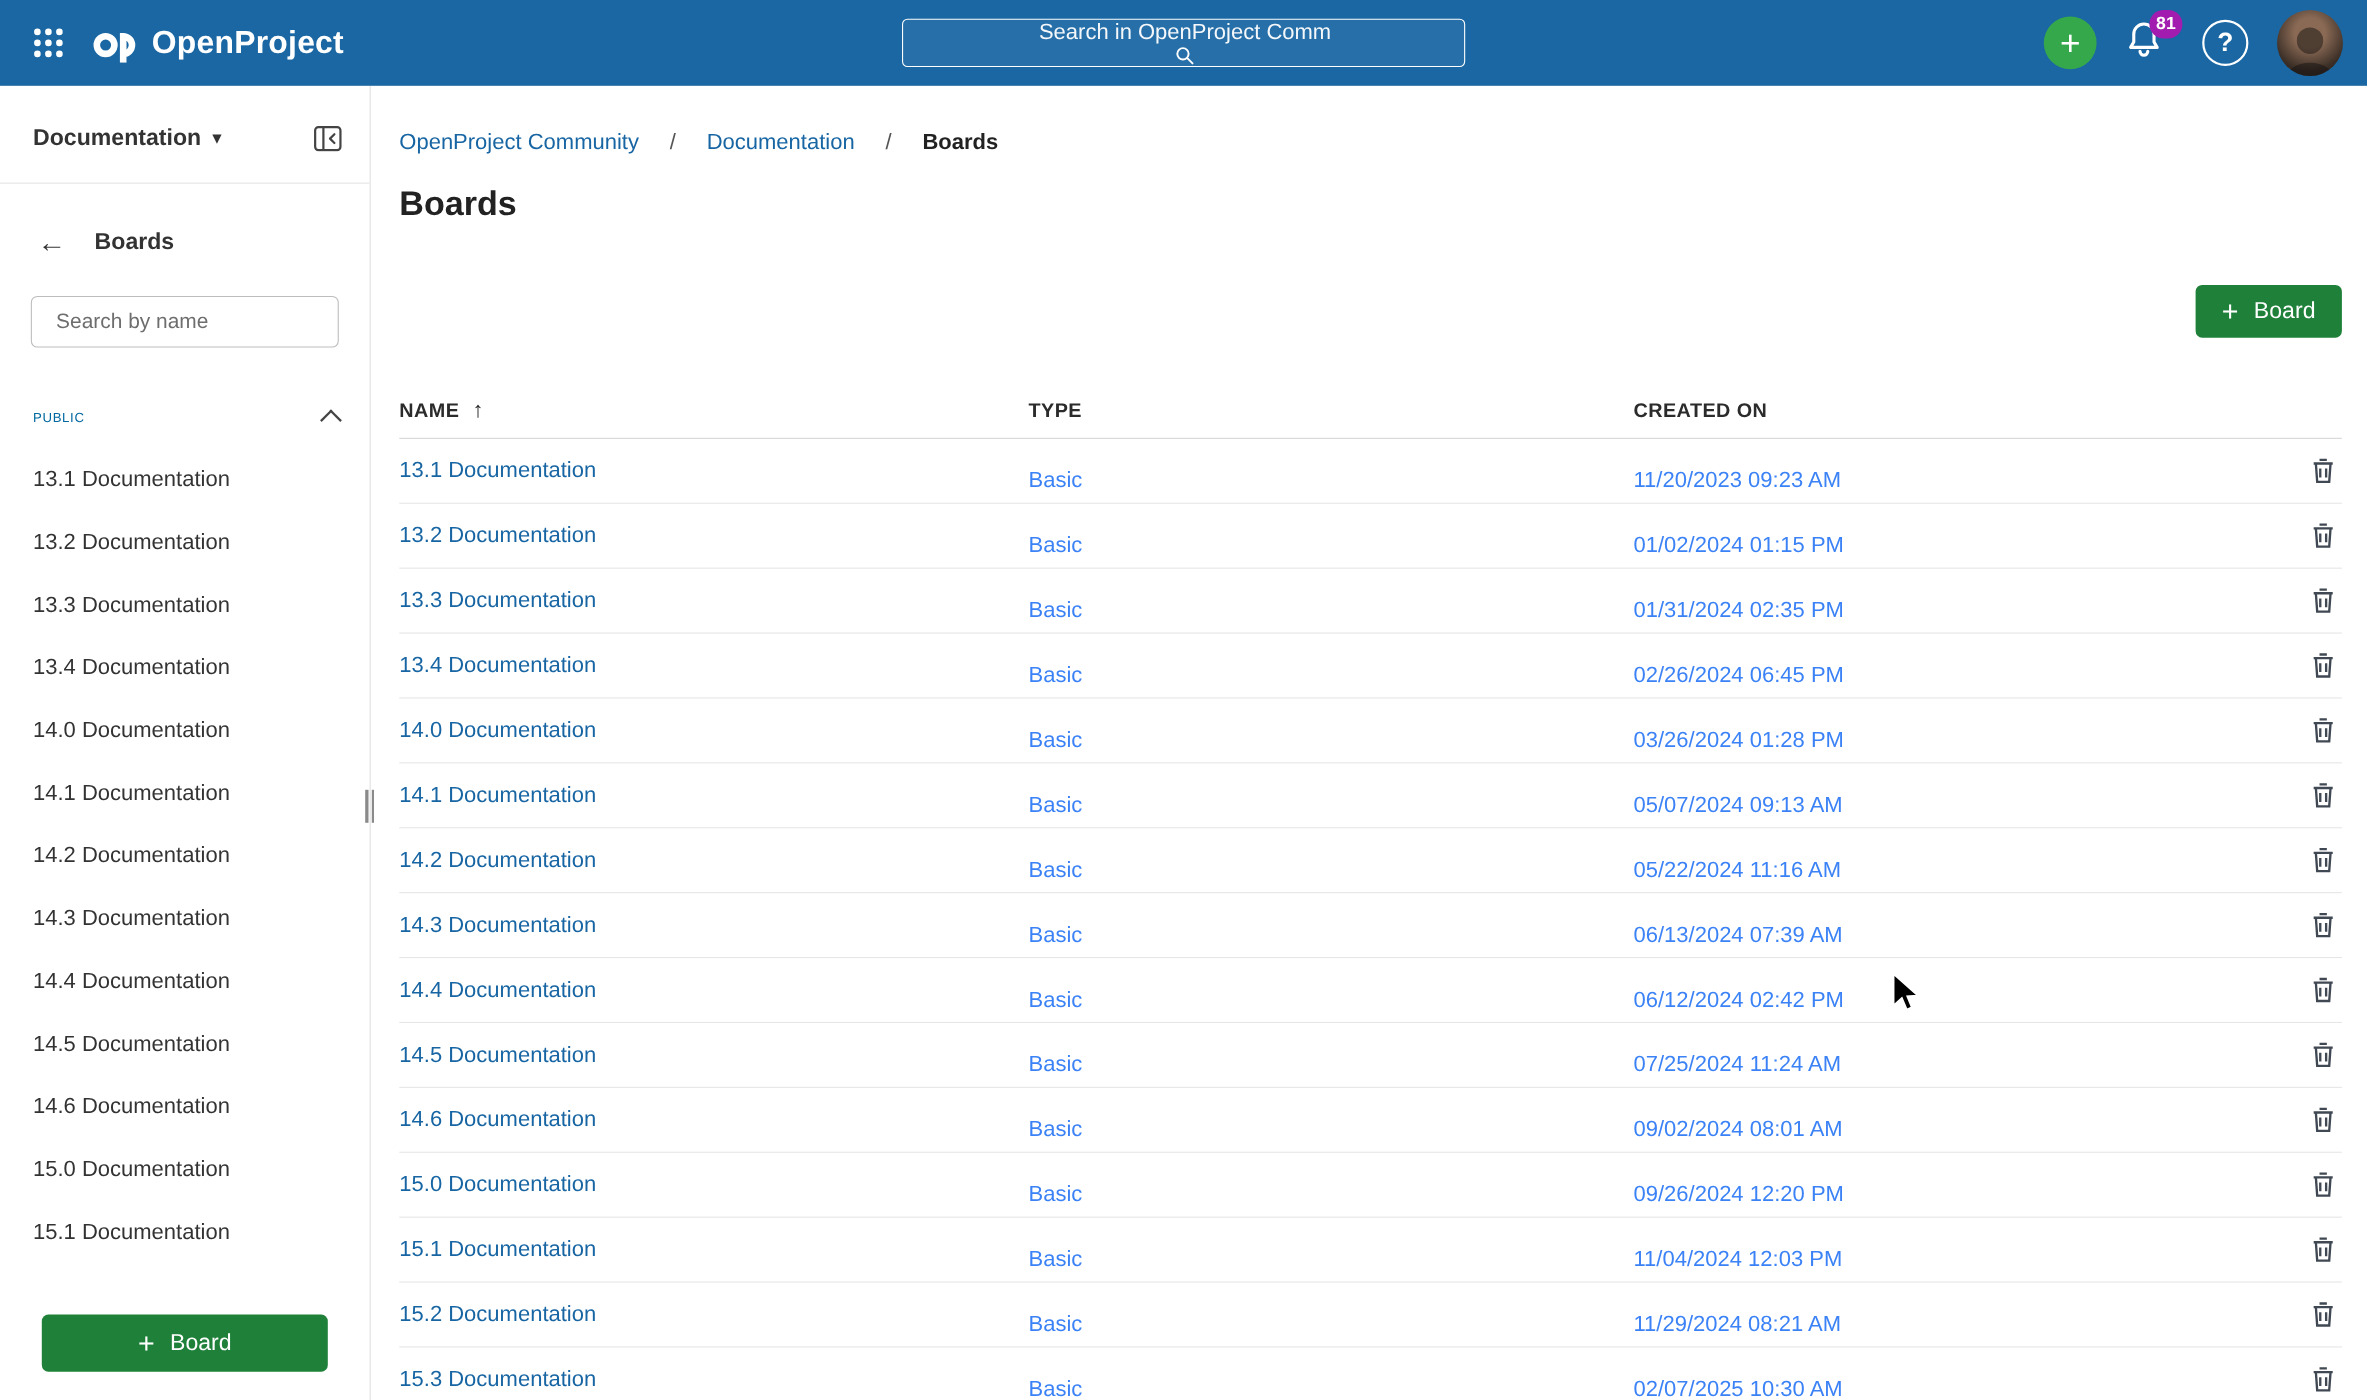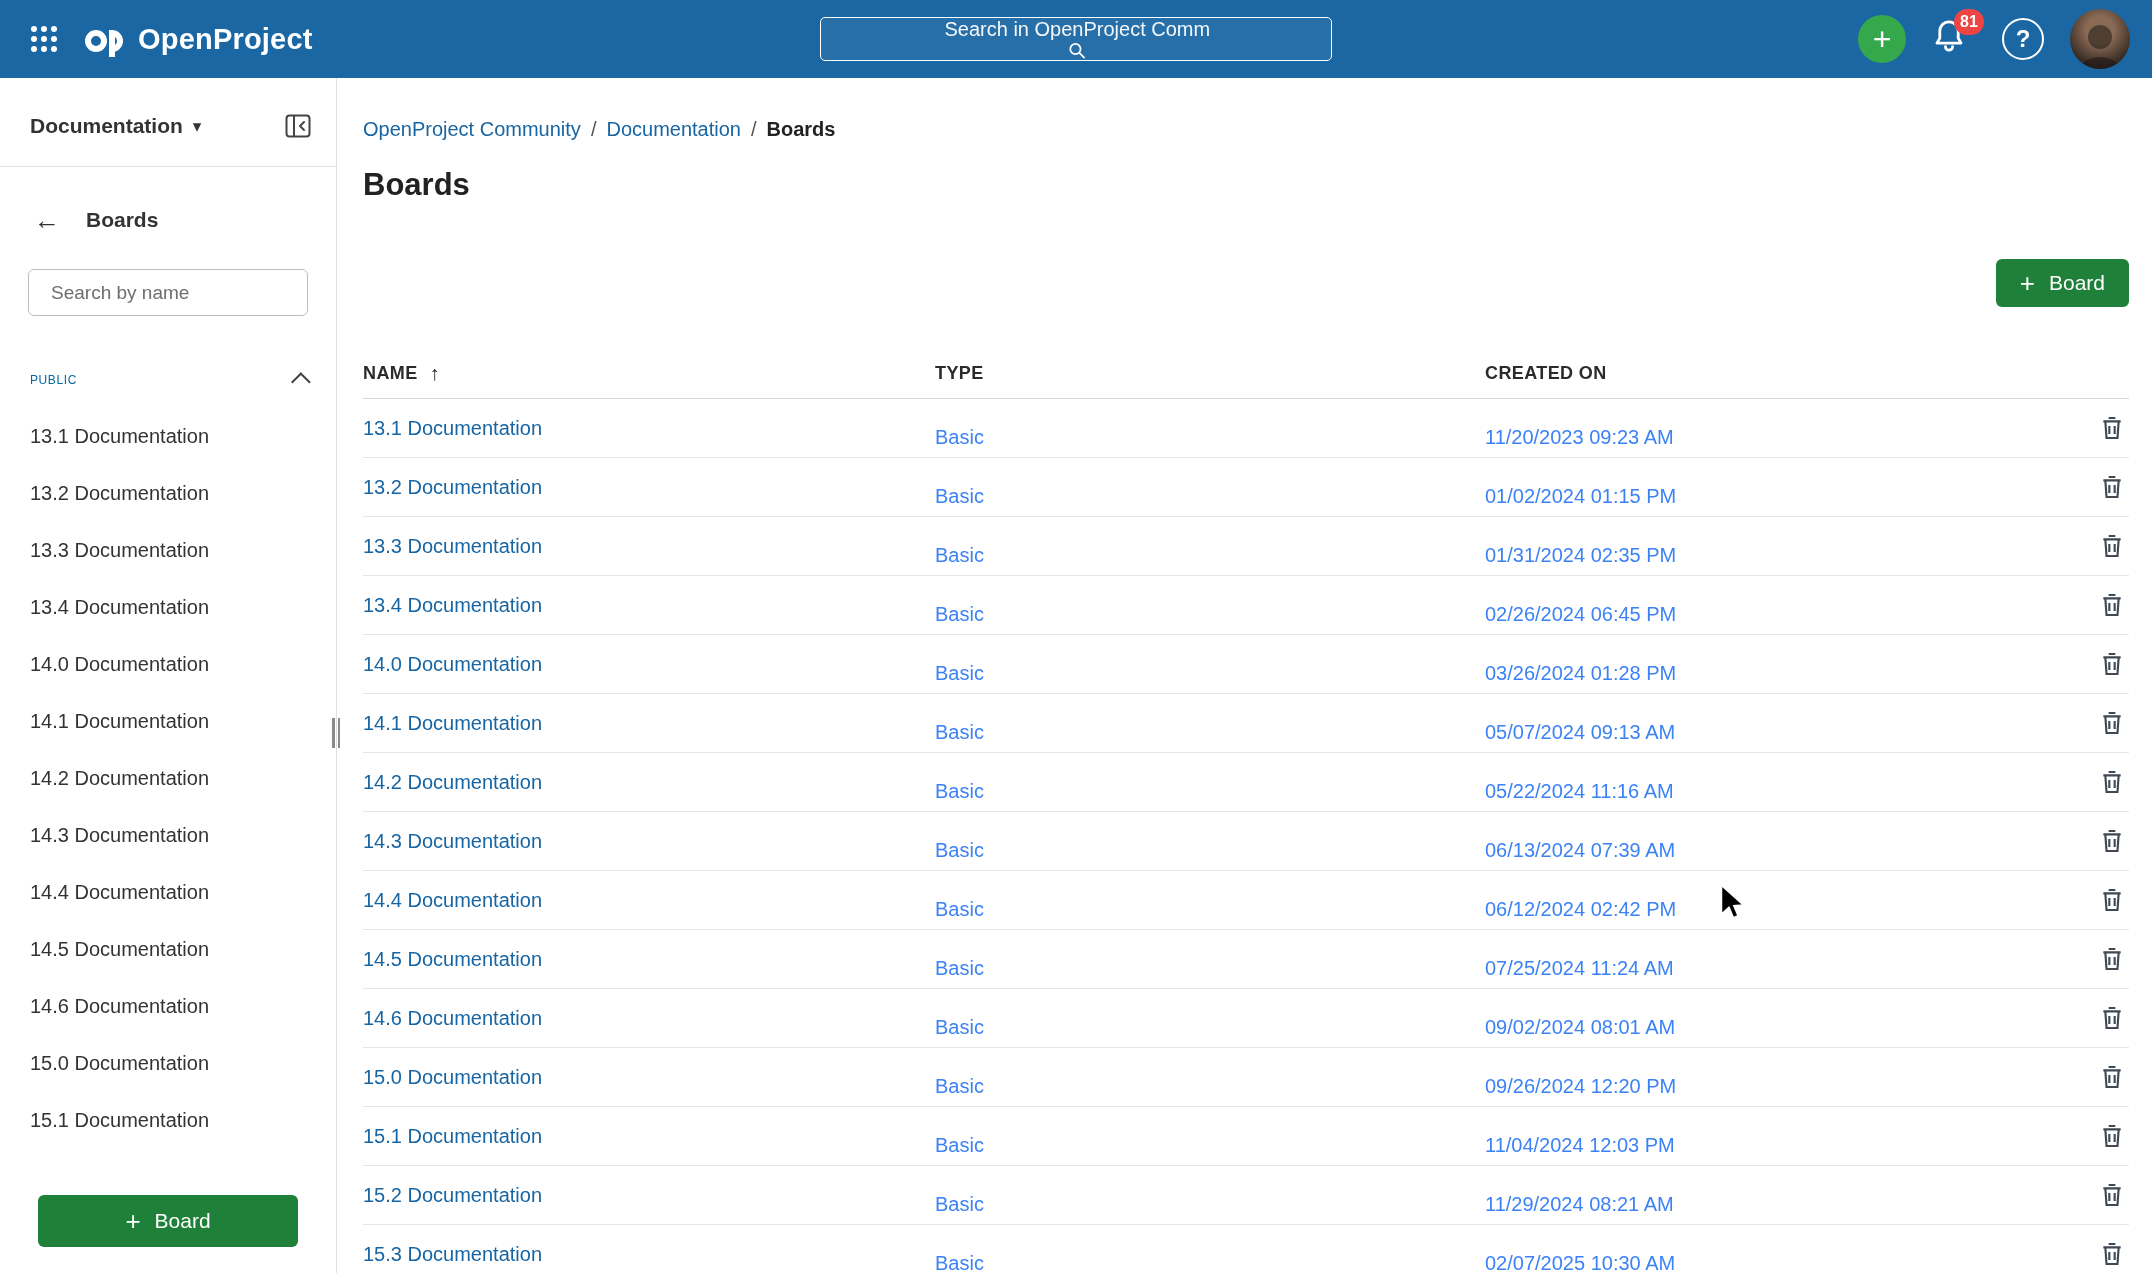--- a/index.html
+++ b/index.html
@@ -17,21 +17,21 @@
   .h-center { position:absolute; left:0; right:0; display:flex; justify-content:center; pointer-events:none; }
   .global-search { pointer-events:auto; width:512px; height:44px; border:1px solid #ffffff; border-radius:5px;
     display:flex; align-items:center; padding:0 12px 0 14px; background:rgba(255,255,255,0.06);flex-direction:column; }
   .global-search input { flex:1; background:transparent; border:none; outline:none; color:#fff; font-size:20px;
     font-family:inherit; }
   .global-search input::placeholder { color:rgba(255,255,255,0.95); }
   .h-right { margin-left:auto; display:flex; align-items:center; gap:26px; }
   .plus-circle { width:48px; height:48px; border-radius:50%; background:#36A84C; color:#fff; font-size:32px;
     line-height:1; font-weight:400; }
   .bell-wrap { position:relative; width:44px; height:44px; }
-  .badge { position:absolute; top:-8px; right:-8px; min-width:30px; height:26px; padding:0 6px; background:#ef4444;
+  .badge { position:absolute; top:-8px; right:-8px; min-width:30px; height:26px; padding:0 6px; background:#a21caf;
     border-radius:13px; color:#fff; font-size:16px; font-weight:700; display:flex; align-items:center; justify-content:center; }
   .help-circle { width:42px; height:42px; border-radius:50%; border:2.5px solid #fff; color:#fff; font-size:24px; font-weight:700; }
   .avatar { width:60px; height:60px; border-radius:50%; overflow:hidden; border:none; cursor:pointer;
     background:radial-gradient(circle at 50% 35%, #8a6a55 0 28%, #3a2e26 70%, #241d18 100%); position:relative; }
   .avatar svg { position:absolute; left:0; top:6px; }
 
   
   .sidebar { position:absolute; left:0; top:78px; width:337px; height:1195px; background:#fff;
     border-right:1px solid #E0E0E0; display:flex; flex-direction:column; }
   .project-row { height:68px; display:flex; align-items:center; padding:0 18px 0 30px; margin-top:14px; }
@@ -59,21 +59,21 @@
   .side-board-btn { margin:10px 38px 26px 38px; height:52px; background:#1F8139; border:none; border-radius:6px;
     color:#fff; font-size:21px; display:flex; align-items:center; justify-content:center; gap:14px; cursor:pointer;
     font-family:inherit; }
   .plus-glyph { font-size:26px; font-weight:400; line-height:1; }
   .resize-handle { position:absolute; right:-6px; top:640px; width:12px; height:30px; cursor:col-resize;
     display:flex; gap:3px; justify-content:center; }
   .resize-handle i { width:2.5px; height:30px; background:#8a8a8a; }
 
   
   .main { position:absolute; left:338px; top:78px; right:0; bottom:0; padding:0 23px 0 25px; }
-  .breadcrumb { margin-top:40px; font-size:20px; display:flex; gap:10px; }
+  .breadcrumb { margin-top:40px; font-size:20px; display:flex; gap:28px; }
   .crumb-link { color:#1765A3; text-decoration:none; cursor:pointer; }
   .crumb-sep { color:#555; }
   .crumb-current { color:#222; font-weight:700; }
   .page-title { margin-top:26px; font-size:31px; font-weight:700; color:#222; }
   .actions-row { margin-top:56px; display:flex; justify-content:flex-end; }
   .board-btn { height:48px; padding:0 24px; background:#1F8139; border:none; border-radius:6px; color:#fff;
     font-size:21px; display:flex; align-items:center; gap:14px; cursor:pointer; font-family:inherit; }
 
   .tbl-head { margin-top:42px; height:50px; display:flex; align-items:center; border-bottom:1px solid #D6D6D6;
     font-size:18px; font-weight:700; color:#2b2b2b; letter-spacing:0.4px; }

